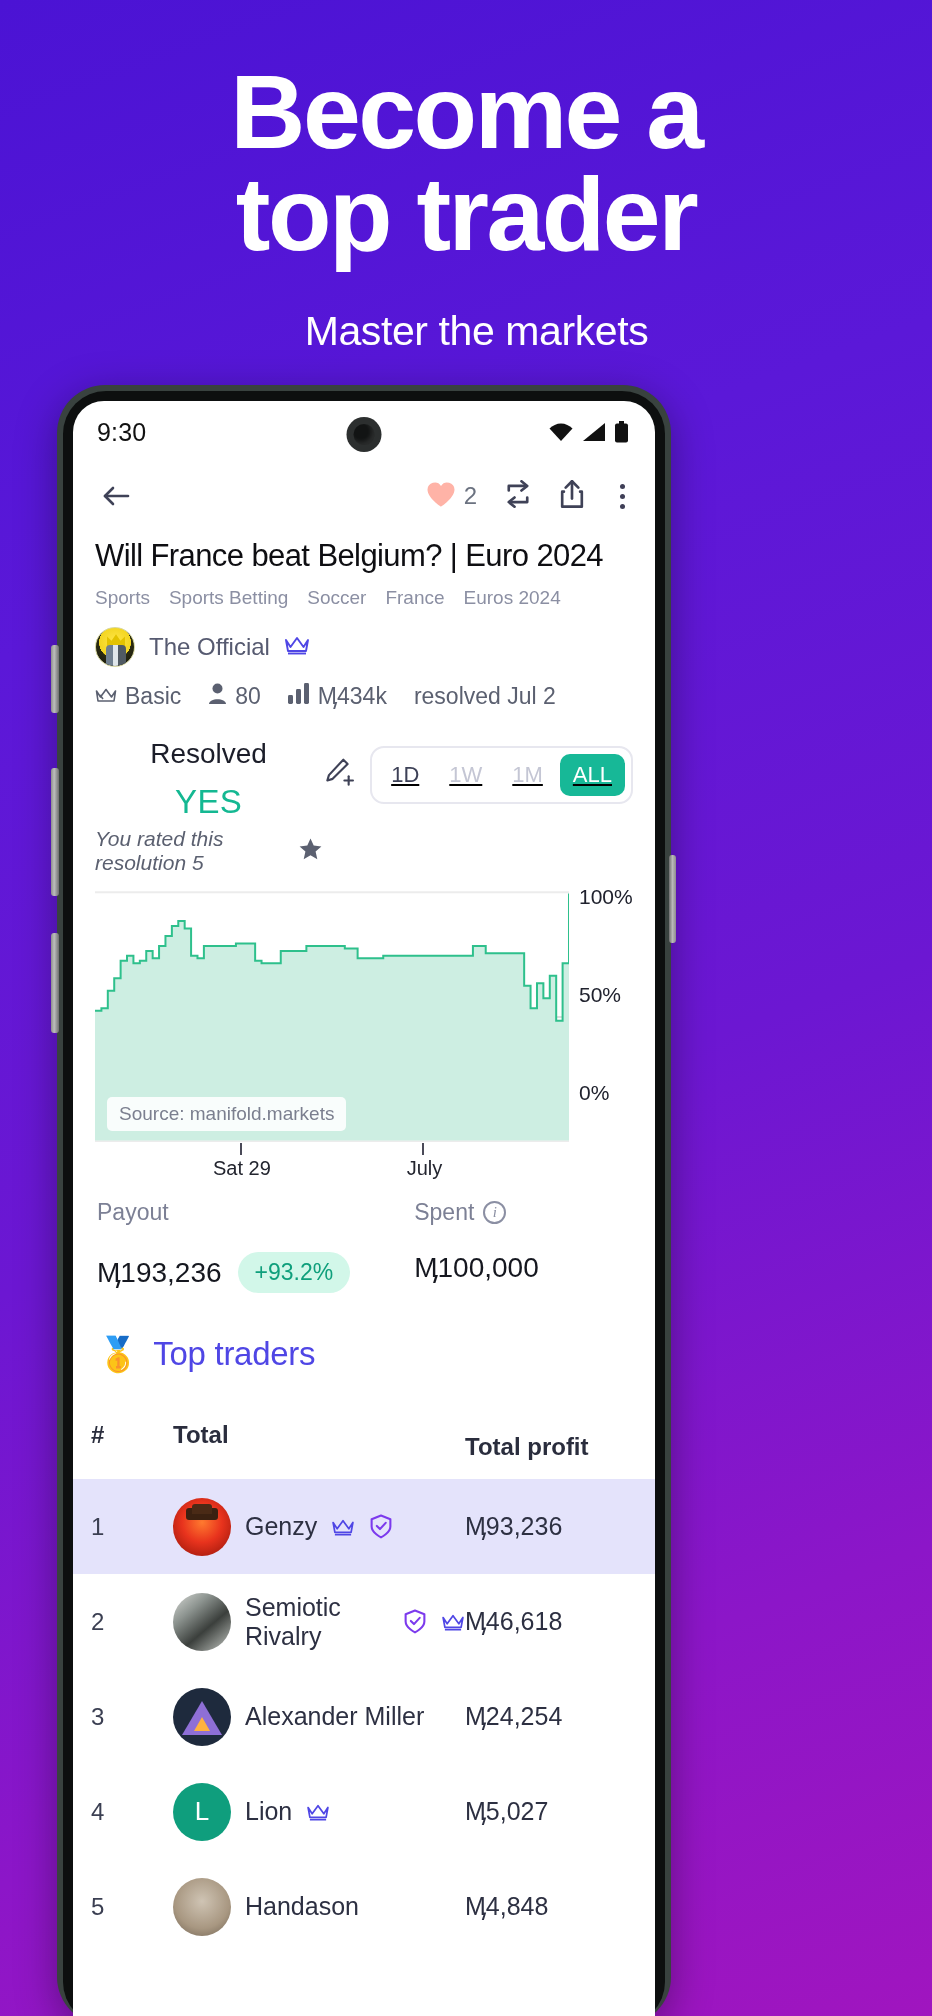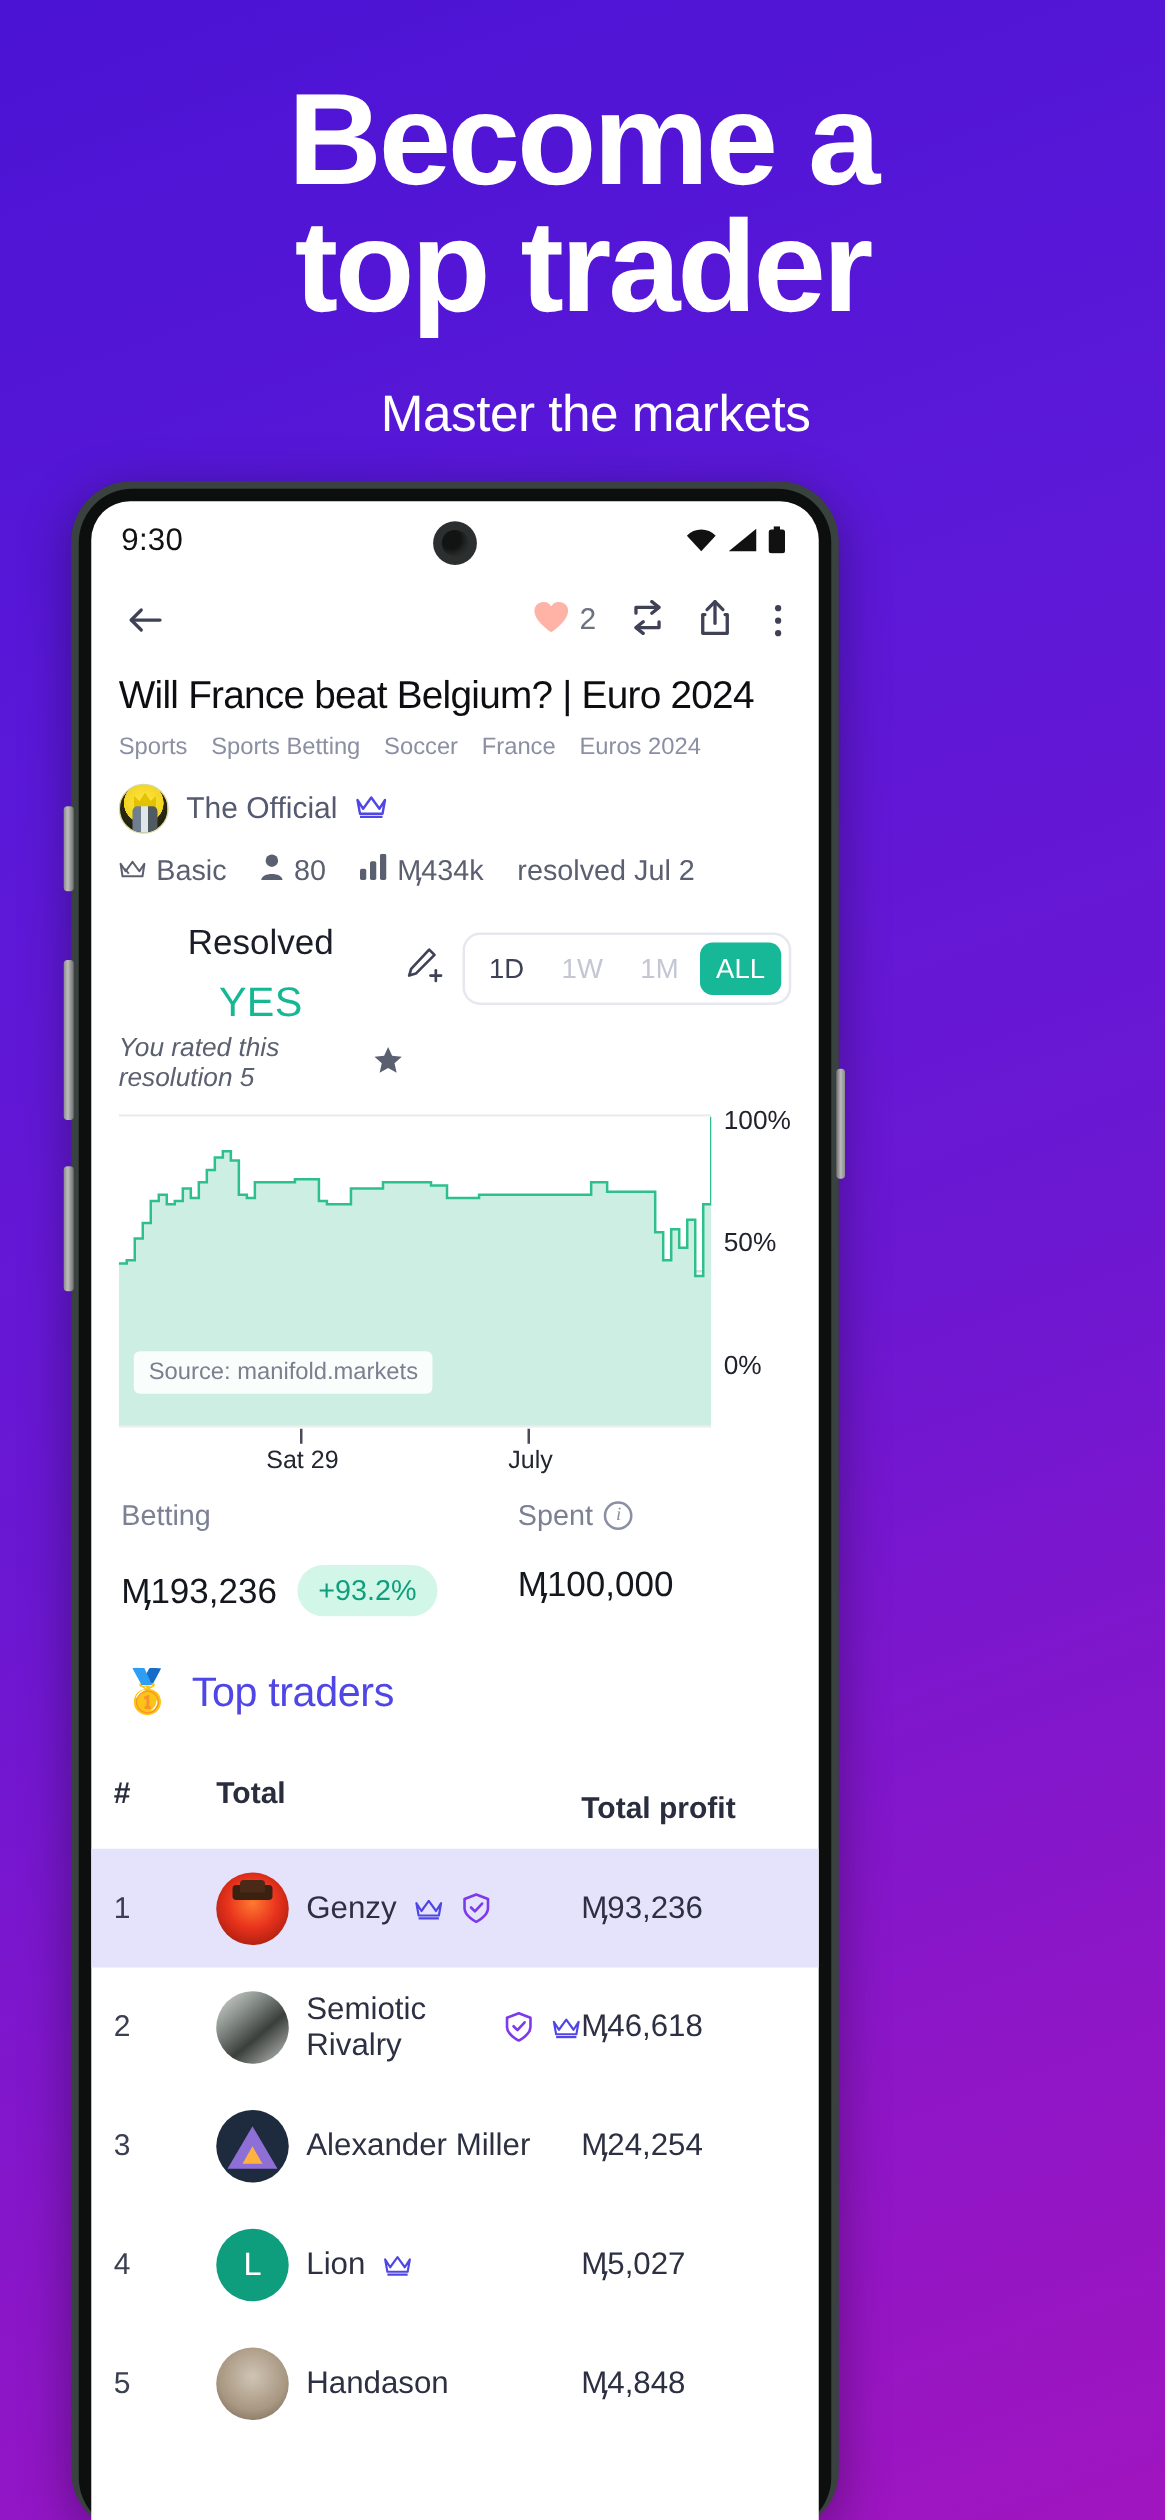--- a/index.html
+++ b/index.html
@@ -188,20 +188,21 @@
     display: flex; align-items: center; gap: 6px;
   }
   .resolved-right { display: flex; align-items: center; gap: 16px; padding-top: 10px; }
   .range-group {
     display: flex;
     align-items: center;
     gap: 4px;
     border: 2px solid #e7e7ef;
     border-radius: 14px;
     padding: 6px;
+    text-decoration: underline;
   }
   .range-btn {
     font-size: 22px;
     padding: 8px 13px;
     border-radius: 10px;
     color: #c4c6d4;
     background: transparent;
     border: none;
     font-family: inherit;
   }
@@ -221,21 +222,21 @@
     position: absolute;
     right: 0; top: 0; height: 100%; width: 60px;
     font-size: 21px; color: #20222e;
   }
   .y-labels span { position: absolute; left: 6px; }
   .y-100 { top: -6px; }
   .y-50  { top: 92px; }
   .y-0   { top: 190px; }
   .source-pill {
     position: absolute;
-    left: 12px; bottom: 28px;
+    left: 12px; bottom: 12px;
     background: rgba(255,255,255,.88);
     border-radius: 5px;
     padding: 6px 12px;
     font-size: 19px;
     color: #7b7f8f;
   }
   .x-axis {
     position: relative;
     height: 46px;
     margin-right: 64px;
@@ -539,21 +540,21 @@
       </div>
       <div class="x-axis">
         <span class="tick" style="left:30.5%"></span>
         <span class="tick-label" style="left:31%">Sat 29</span>
         <span class="tick" style="left:69%"></span>
         <span class="tick-label" style="left:69.5%">July</span>
       </div>
 
       <div class="payout-row">
         <div>
-          <div class="pay-label">Betting</div>
+          <div class="pay-label">Payout</div>
           <div class="pay-value-line">
             <span class="pay-value mana">Ӎ193,236</span>
             <span class="pct-badge">+93.2%</span>
           </div>
         </div>
         <div>
           <div class="pay-label">
             <span>Spent</span>
             <span class="info-circle">i</span>
           </div>

